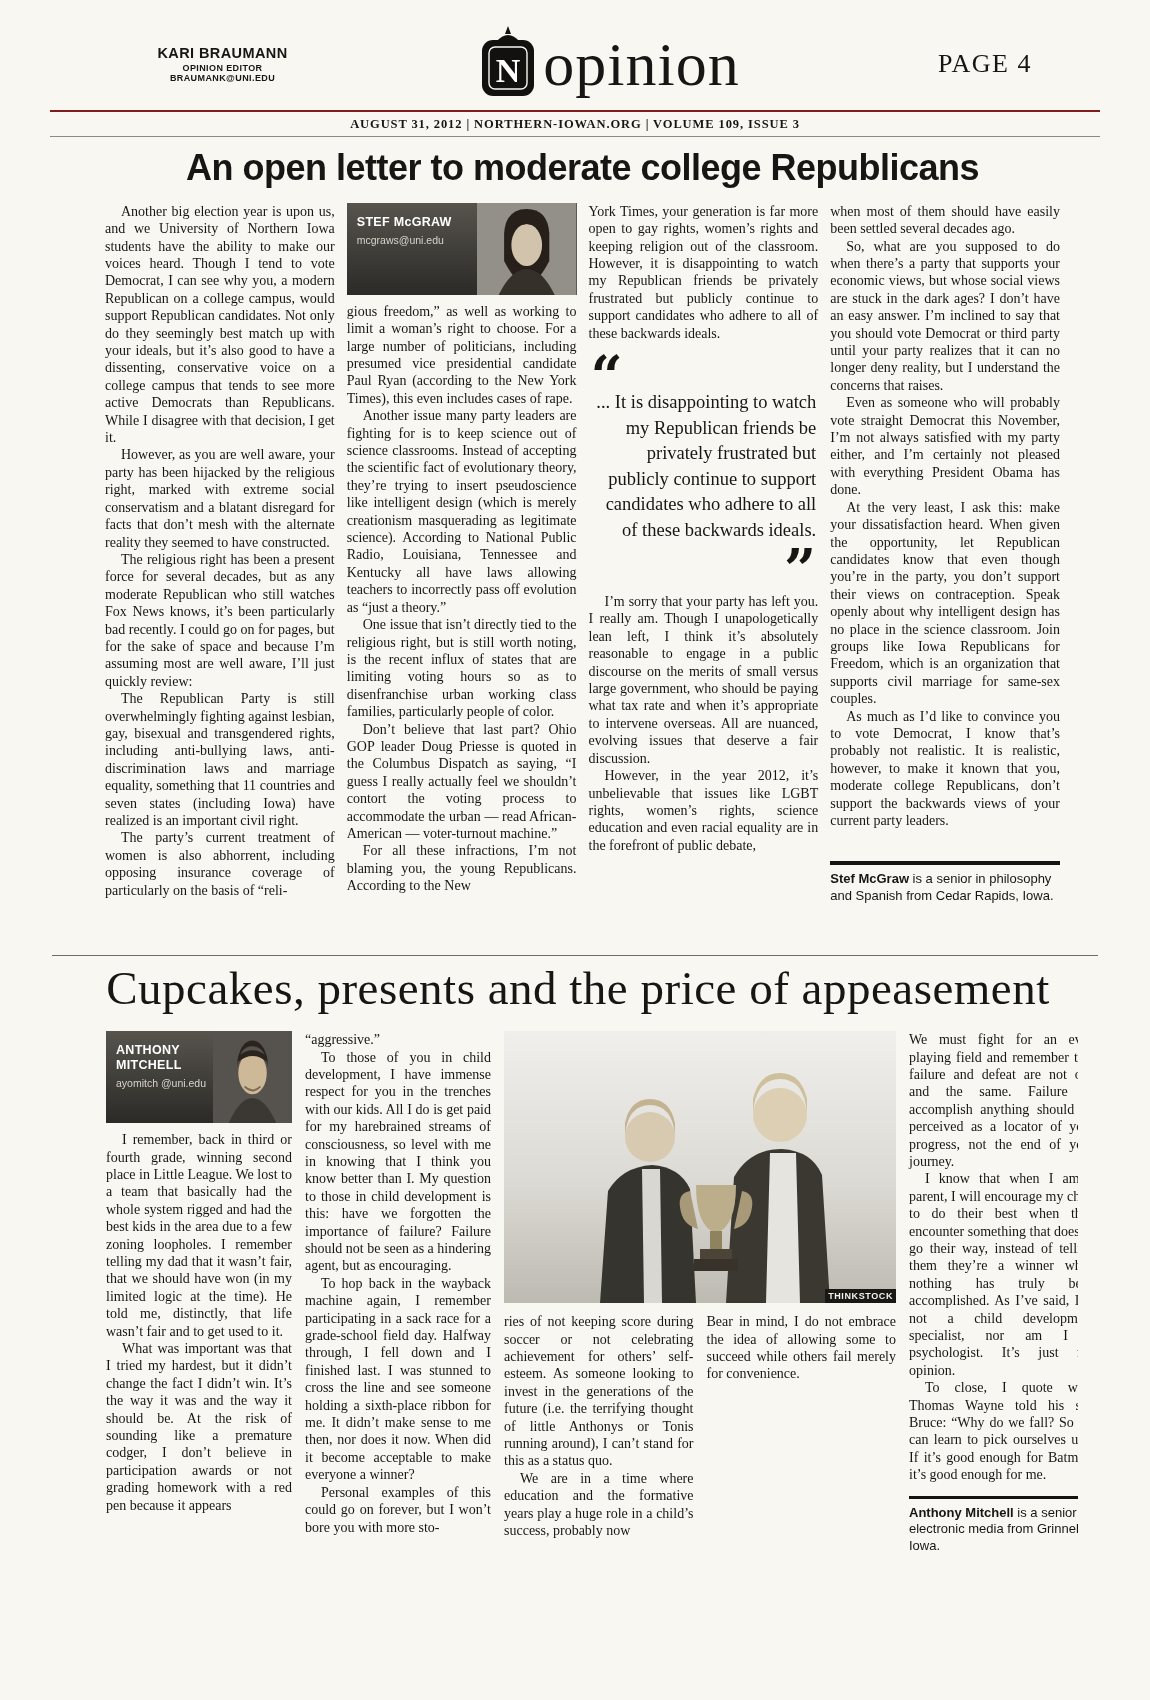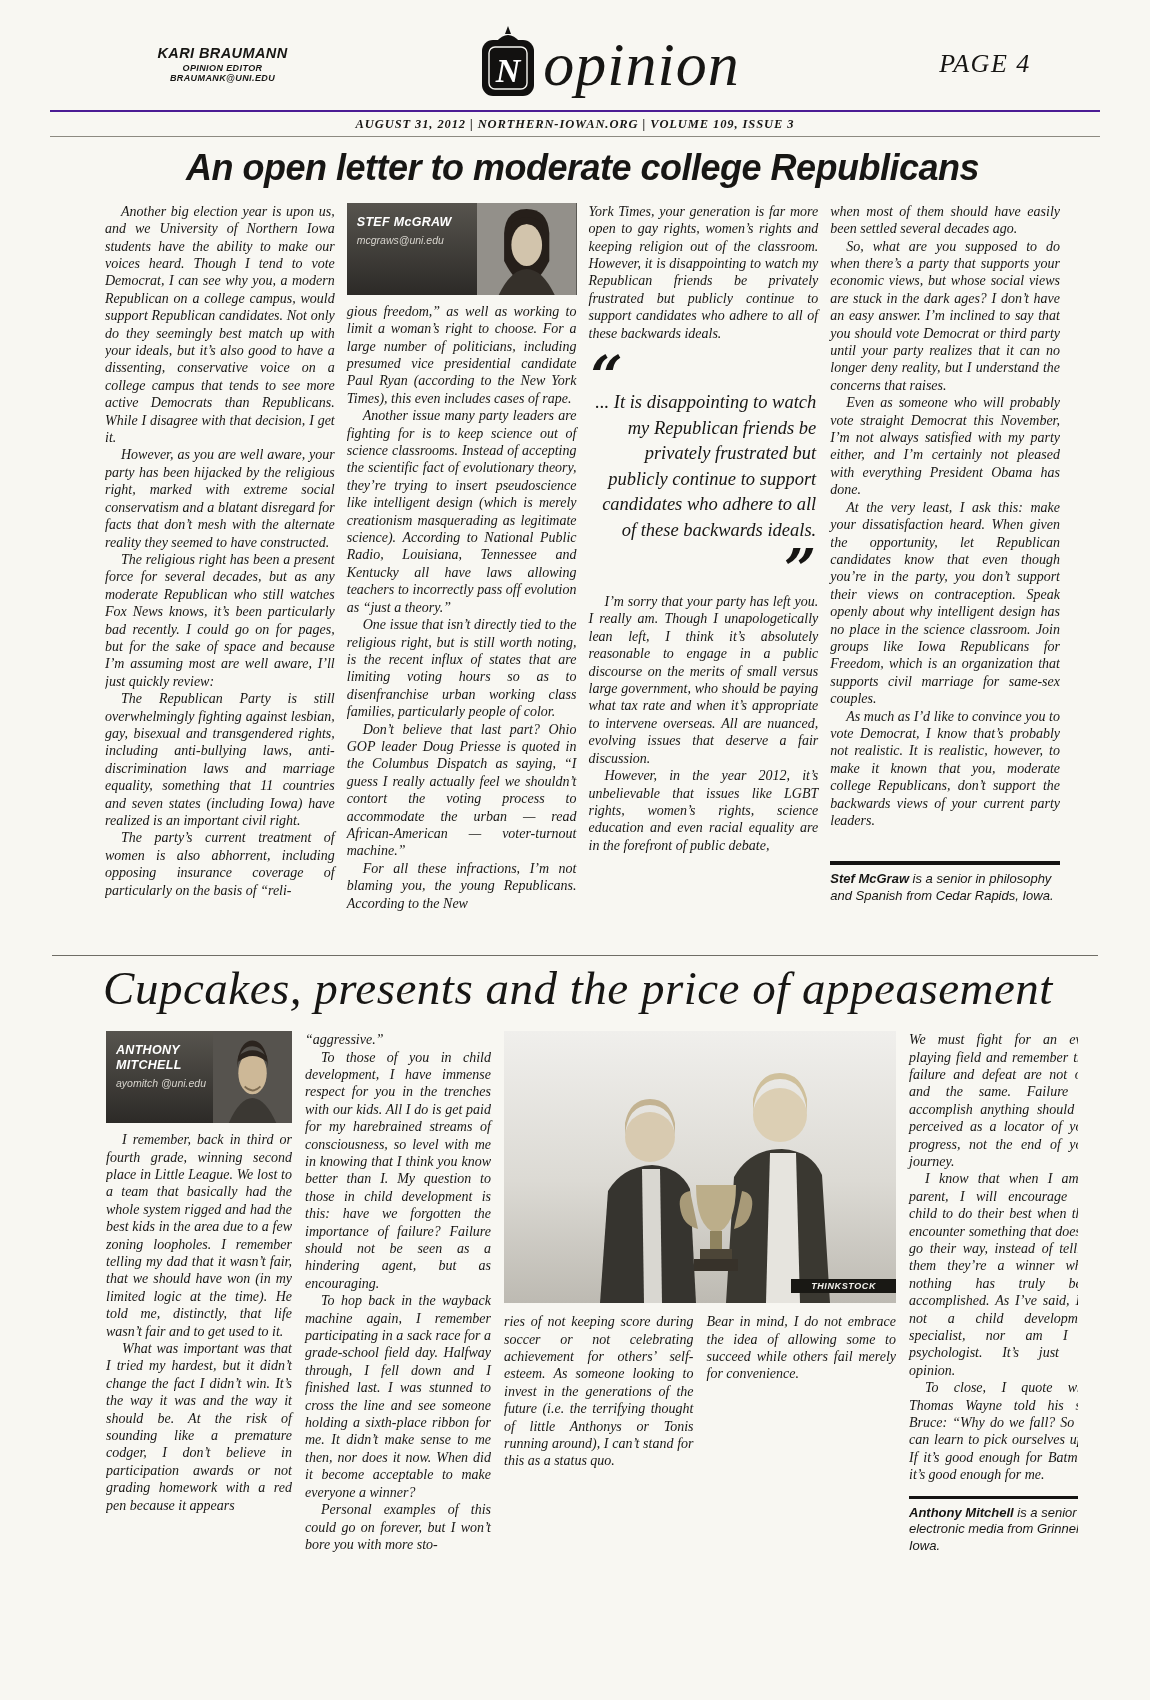--- a/index.html
+++ b/index.html
@@ -4,37 +4,36 @@
 <title>Northern Iowan — Opinion, Page 4</title>
 <style>
   * { box-sizing: border-box; margin: 0; padding: 0; }
   html, body { background: #e8e6e0; }
   body { width: 1150px; }
   .page {
     width: 1150px; height: 1700px; overflow: hidden;
     background: #f8f7f2; color: #171614;
     font-family: "Liberation Serif", serif;
     position: relative;
-    font-style: italic;
   }
 
   
   .masthead { display: flex; align-items: center; padding: 26px 70px 6px 120px; }
   .editor-block { width: 205px; text-align: center; font-family: "Liberation Sans", sans-serif; }
   .editor-name  { font-size: 14.5px; font-weight: bold; letter-spacing: .4px; }
   .editor-title { font-size: 9px; font-weight: bold; margin-top: 2px; letter-spacing: .4px; }
   .editor-email { font-size: 9px; font-weight: bold; letter-spacing: .4px; }
   .brand { flex: 1; display: flex; align-items: center; justify-content: center; }
   .ni-logo { display: inline-block; }
   .wordmark { font-size: 62px; line-height: .95; letter-spacing: 1px; margin-left: 2px; }
   .page-number { width: 190px; text-align: center; font-size: 26px; letter-spacing: 1.5px; }
   .dateline {
     text-align: center; font-size: 12.5px; font-weight: bold; letter-spacing: .9px;
     padding: 5px 0 4px; margin: 2px 50px 0;
-    border-top: 2px solid #4c1d95; border-bottom: 1px solid #8d8a81;
+    border-top: 2px solid #7f1d1d; border-bottom: 1px solid #8d8a81;
   }
 
   
   p { font-size: 14px; line-height: 17.4px; text-align: justify; text-indent: 16px; hyphens: auto; }
   .flush-first p:first-child { text-indent: 0; }
 
   
   .article-1 { padding: 8px 90px 0 105px; }
   .headline-1 {
     font-family: "Liberation Sans", sans-serif; font-weight: bold;
@@ -68,24 +67,24 @@
 
   
   .article-2 { padding: 0 72px 0 78px; }
   .headline-2 { font-size: 47px; font-weight: normal; letter-spacing: .5px; text-align: center; margin: 8px 0 18px; line-height: 1.05; }
   .a2-cols { display: flex; gap: 13px; height: 620px; overflow: hidden; margin-left: 28px; }
   .a2-col { flex: 0 0 186px; min-width: 0; }
   .a2-mid { flex: 0 0 392px; min-width: 0; }
   .photo-wrap { position: relative; height: 272px; }
   .photo-wrap svg { display: block; width: 100%; height: 100%; }
   .photo-credit {
-    position: absolute; right: 0; bottom: 10px;
+    position: absolute; right: 0; bottom: 0;
     background: #191814; color: #f2f1ec;
     font-family: "Liberation Sans", sans-serif; font-size: 9px; font-weight: bold;
-    letter-spacing: .6px; padding: 2px 20px;
+    letter-spacing: .6px; padding: 2px 3px;
   }
   .a2-under { display: flex; gap: 13px; margin-top: 10px; }
   .a2-under > div { flex: 1 1 0; min-width: 0; }
   .bio-2 { border-top: 3px solid #141312; margin-top: 12px; }
 </style>
 </head>
 <body>
 
 <div class="page">
 
@@ -239,20 +238,21 @@
             <path d="M192 154 L232 154 Q232 196 212 202 Q192 196 192 154 Z" fill="#bcae8a"></path>
             <rect x="206" y="200" width="12" height="18" fill="#8f835f"></rect>
             <rect x="196" y="218" width="32" height="10" fill="#4c4537"></rect>
             <rect x="190" y="228" width="44" height="12" fill="#37322a"></rect>
           </svg>
           <span class="photo-credit">THINKSTOCK</span>
         </div>
         <div class="a2-under">
           <div class="flush-first">
               <p>ries of not keeping score during soccer or not celebrating achievement for others’ self-esteem. As someone looking to invest in the generations of the future (i.e. the terrifying thought of little Anthonys or Tonis running around), I can’t stand for this as a status quo.</p>
+              <p>We are in a time where education and the formative years play a huge role in a child’s success, probably now</p>
             </div>
           <div class="flush-first">
               <p>Bear in mind, I do not embrace the idea of allowing some to succeed while others fail merely for convenience.</p>
             </div>
         </div>
       </div>
 
       <div class="a2-col">
         <div class="flush-first">
             <p>We must fight for an even playing field and remember that failure and defeat are not one and the same. Failure to accomplish anything should be perceived as a locator of your progress, not the end of your journey.</p>

